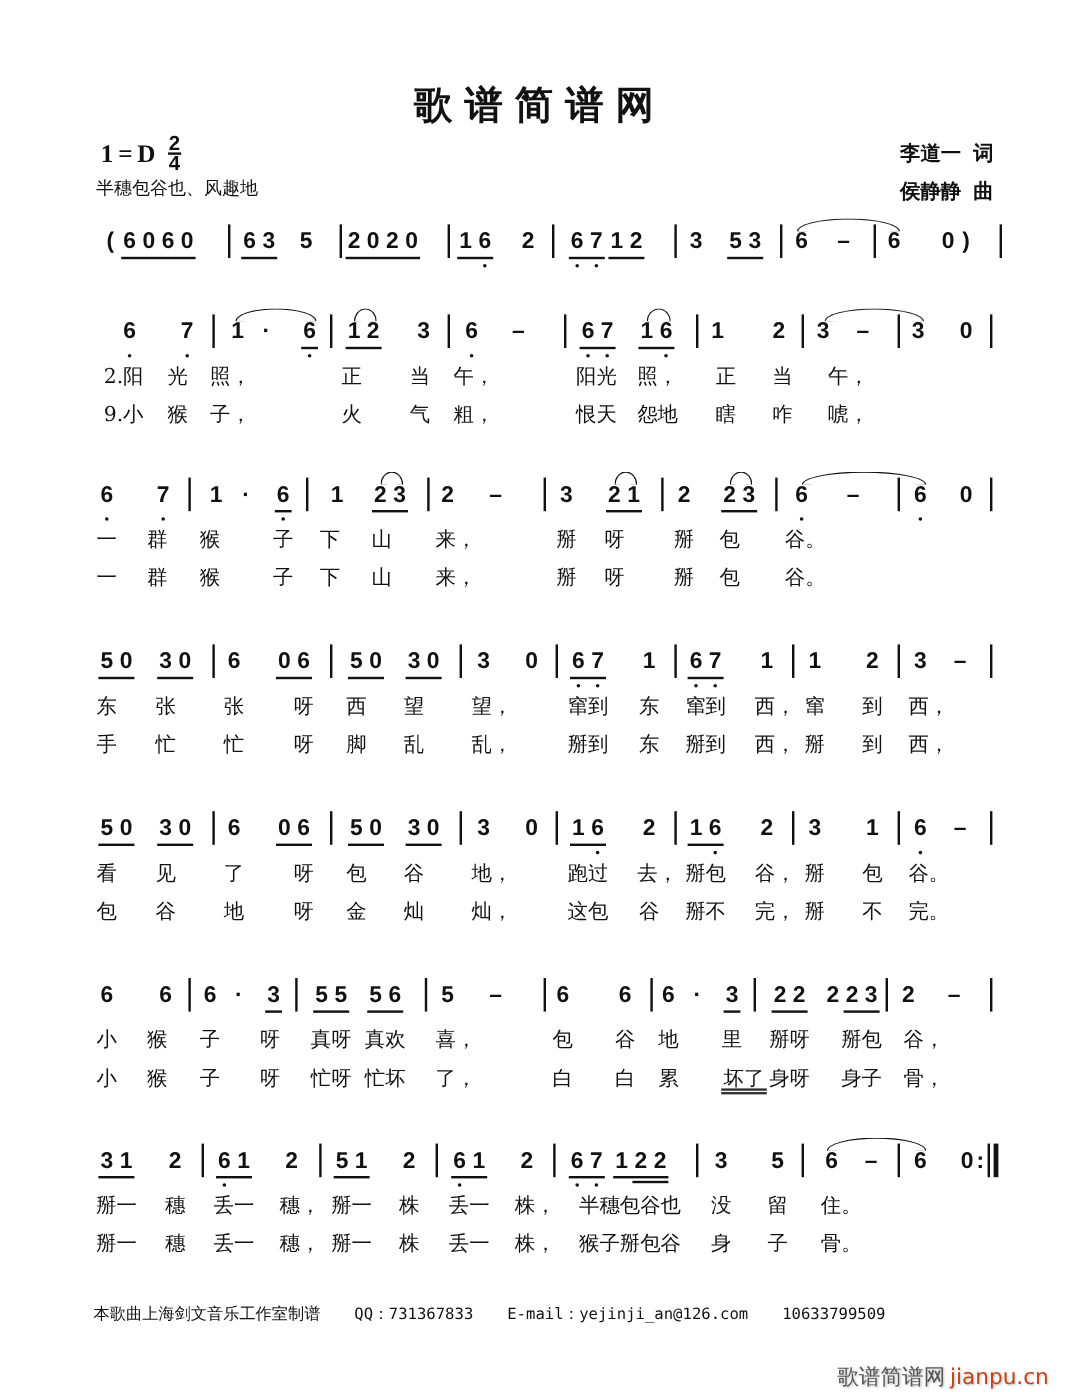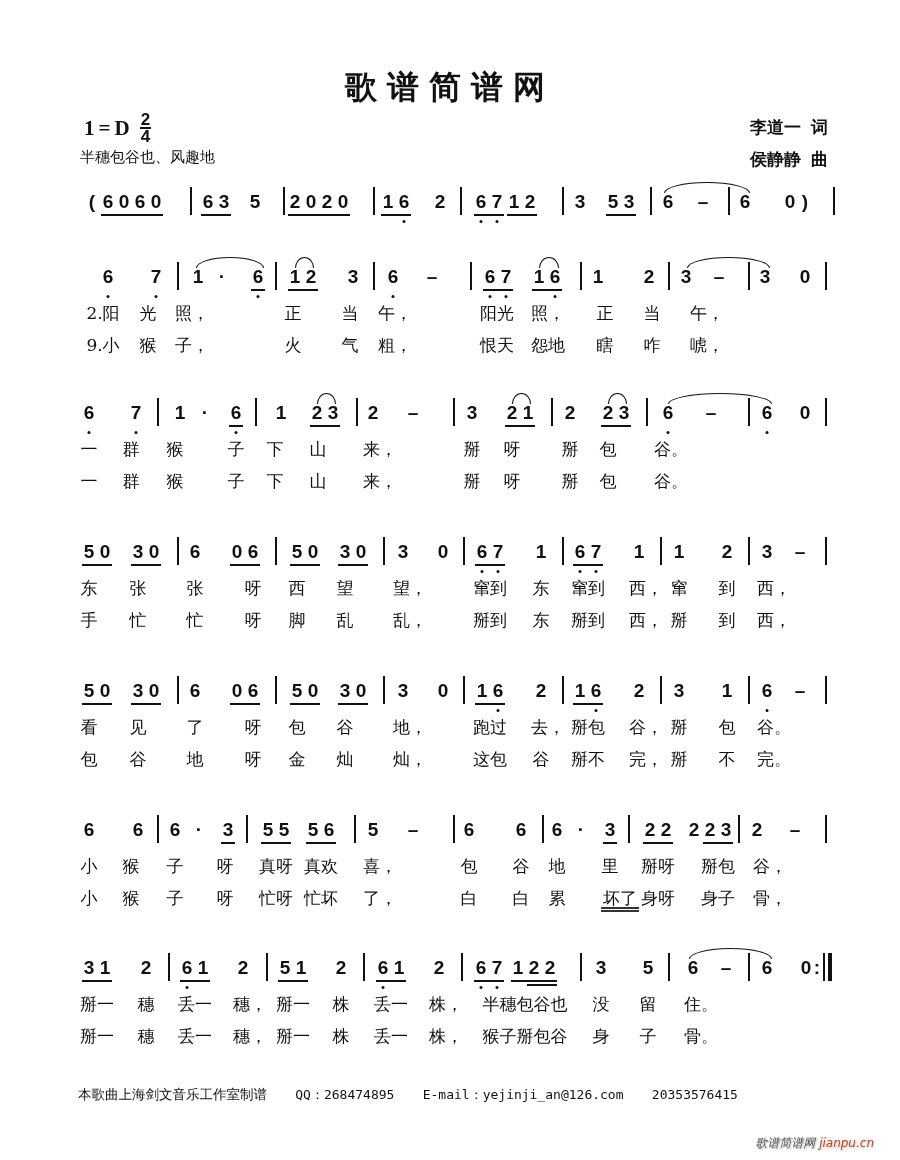--- a/index.html
+++ b/index.html
@@ -28,21 +28,21 @@
     .dot { position: absolute; top: 33px; width: 3px; height: 3px; border-radius: 50%; background: #111; transform: translateX(-50%); }
     .tie { position: absolute; top: -5px; height: 10px; border: 1.5px solid #111; border-bottom: none; border-radius: 50% 50% 0 0 / 100% 100% 0 0; }
     .lyr { position: absolute; font-family: "DejaVu Serif", serif; font-size: 17px; transform: translateX(-50%); white-space: nowrap; }
     .lyr.l1 { top: 40px; }
     .lyr.l2 { top: 72px; }
     .ulyr { position: absolute; height: 1.5px; background: #333; }
 
     .footer { position: absolute; left: 78px; top: 1086px; font-size: 13.5px; white-space: nowrap; }
     .footer span { margin-right: 24px; }
     .footer .mono { font-family: "DejaVu Sans Mono", monospace; font-size: 13px; }
-    .watermark { position: absolute; right: 26px; top: 1135px; font-size: 12px; color: #555; text-shadow: 1px 1px 2px #bbb; font-style: italic; }
+    .watermark { position: absolute; right: 26px; top: 1135px; font-size: 18px; color: #555; text-shadow: 1px 1px 2px #bbb; }
     .watermark .url { color: #c0451c; margin-left: 4px; }
   </style>
 </head>
 <body>
 
 <div class="title">歌谱简谱网</div>
 
 <div class="key">
   <span>1</span>
   <span class="eq">=</span>
@@ -538,20 +538,20 @@
       <span class="lyr l2" style="left: 446px;">株，</span>
       <span class="lyr l2" style="left: 525px;">猴子掰包谷</span>
       <span class="lyr l2" style="left: 601px;">身</span>
       <span class="lyr l2" style="left: 648px;">子</span>
       <span class="lyr l2" style="left: 701px;">骨。</span>
     </div>
   </div>
 
 <div class="footer">
   <span>本歌曲上海剑文音乐工作室制谱</span>
-  <span class="mono">QQ：268474895</span>
+  <span class="mono">QQ：731367833</span>
   <span class="mono">E-mail：yejinji_an@126.com</span>
-  <span class="mono">20353576415</span>
+  <span class="mono">10633799509</span>
 </div>
 
 <div class="watermark">
   <span>歌谱简谱网</span><span class="url">jianpu.cn</span>
 </div>
 
 </body></html>

